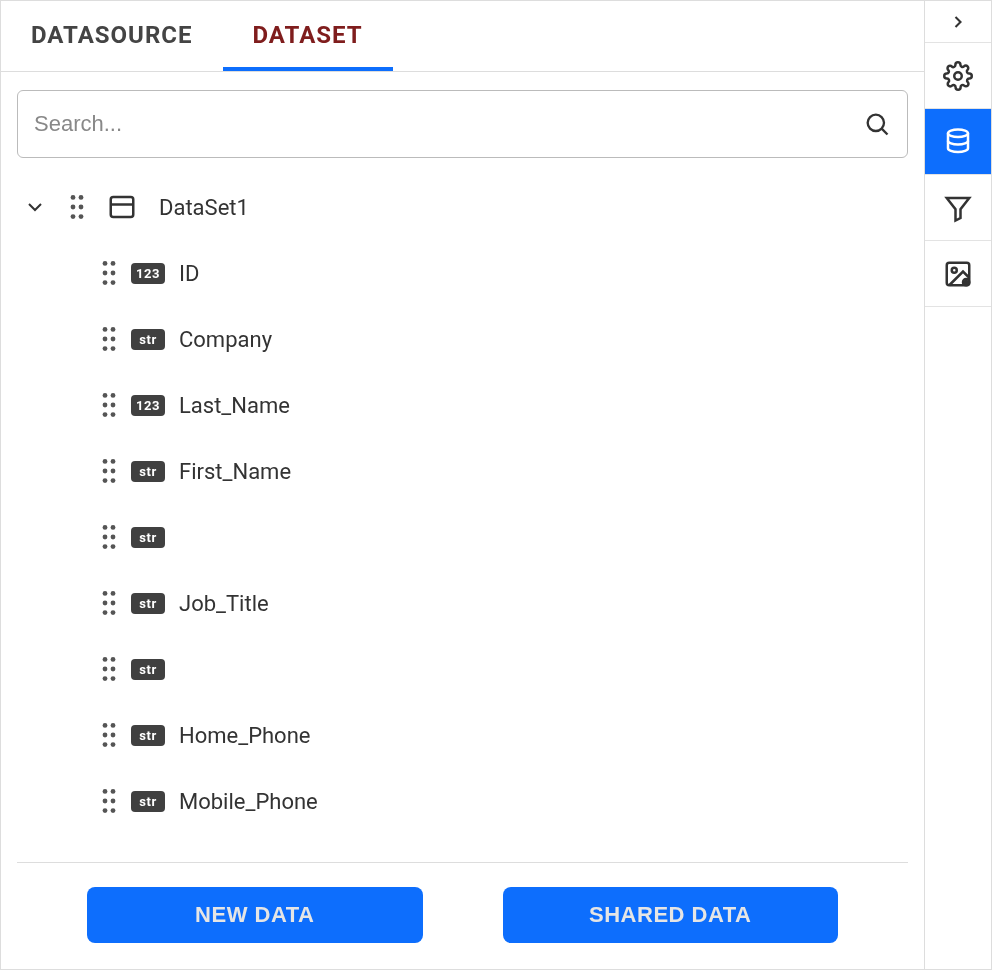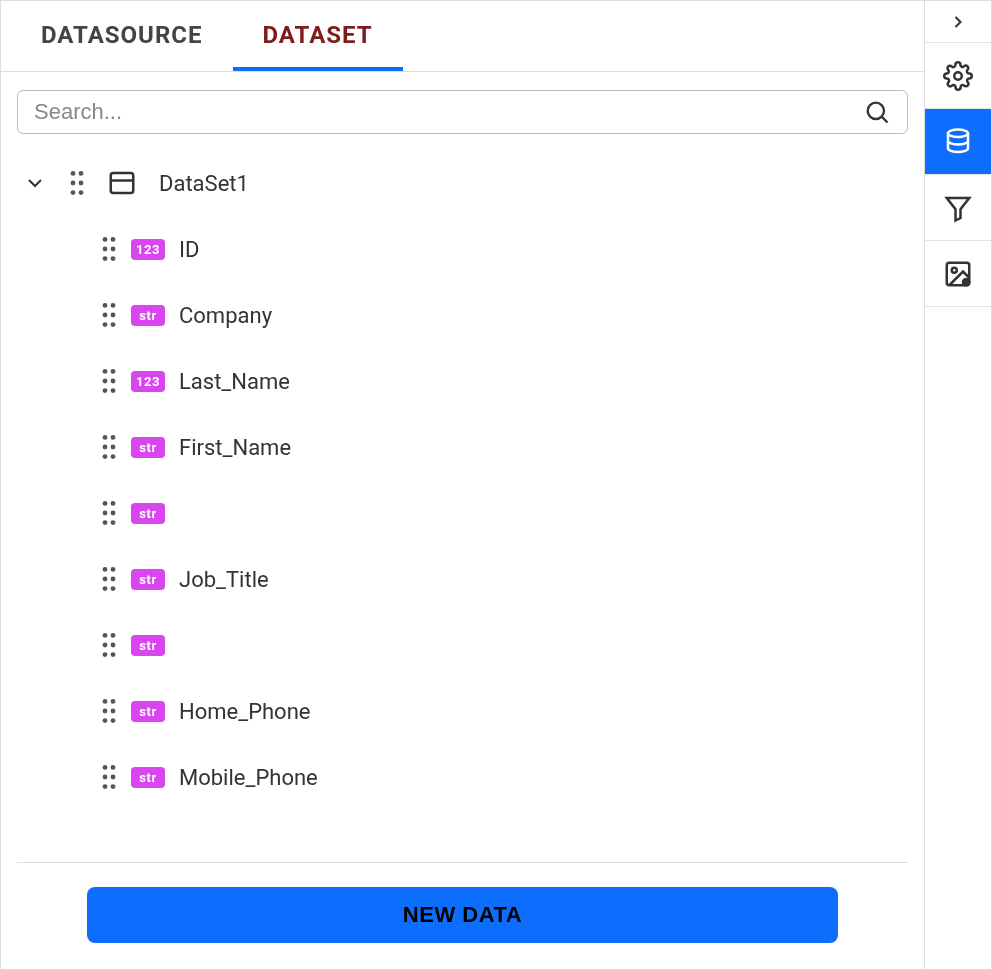--- a/index.html
+++ b/index.html
@@ -39,21 +39,20 @@
     .sidebar-item.active {
       background: #0d6efd;
       color: #fff;
     }
     .sidebar-item svg { width: 30px; height: 30px; }
     .sidebar-item.collapse svg { width: 20px; height: 20px; }
 
     .tabs {
       display: flex;
       border-bottom: 1px solid #ddd;
-      padding-left: 10px;
     }
     .tab {
       padding: 20px 30px 18px 30px;
       font-size: 24px;
       font-weight: 700;
       letter-spacing: 1px;
       color: #444;
       cursor: pointer;
       text-transform: uppercase;
       border-bottom: 4px solid transparent;
@@ -64,21 +63,21 @@
     }
 
     .search-wrap {
       padding: 18px 16px 10px 16px;
     }
     .search-box {
       display: flex;
       align-items: center;
       border: 1px solid #bbb;
       border-radius: 6px;
-      height: 44px;
+      height: 68px;
       padding: 0 16px;
     }
     .search-input {
       flex: 1;
       border: none;
       outline: none;
       font-size: 22px;
       color: #333;
     }
     .search-input::placeholder { color: #888; }
@@ -106,21 +105,21 @@
     }
     .field-row {
       display: flex;
       align-items: center;
       gap: 14px;
       padding: 20px 0;
       font-size: 22px;
       color: #333;
     }
     .type-badge {
-      background: #d946ef;
+      background: #404040;
       color: #fff;
       font-size: 13px;
       font-weight: 700;
       border-radius: 4px;
       padding: 3px 5px;
       min-width: 34px;
       text-align: center;
       letter-spacing: 0.5px;
     }
 
@@ -132,21 +131,21 @@
 
     .button-row {
       display: flex;
       gap: 80px;
       padding: 24px 86px 26px 86px;
       justify-content: center;
     }
     .action-button {
       flex: 1;
       background: #0d6efd;
-      color: #000000;
+      color: #e5e5e5;
       border: none;
       border-radius: 8px;
       height: 56px;
       font-size: 22px;
       font-weight: 700;
       letter-spacing: 0.5px;
       cursor: pointer;
     }
   </style>
 </head>
@@ -296,20 +295,21 @@
           <span class="type-badge">str</span>
           <span>Mobile_Phone</span>
         </div>
       </div>
   </div>
 
   <div class="divider"></div>
 
   <div class="button-row">
     <button class="action-button">NEW DATA</button>
+    <button class="action-button">SHARED DATA</button>
   </div>
 </div>
 
 <div class="sidebar">
   <div class="sidebar-item collapse">
     <svg viewBox="0 0 24 24" fill="none" stroke="currentColor" stroke-width="2.5">
         <polyline points="9 6 15 12 9 18"></polyline>
       </svg>
   </div>
   <div class="sidebar-item">

